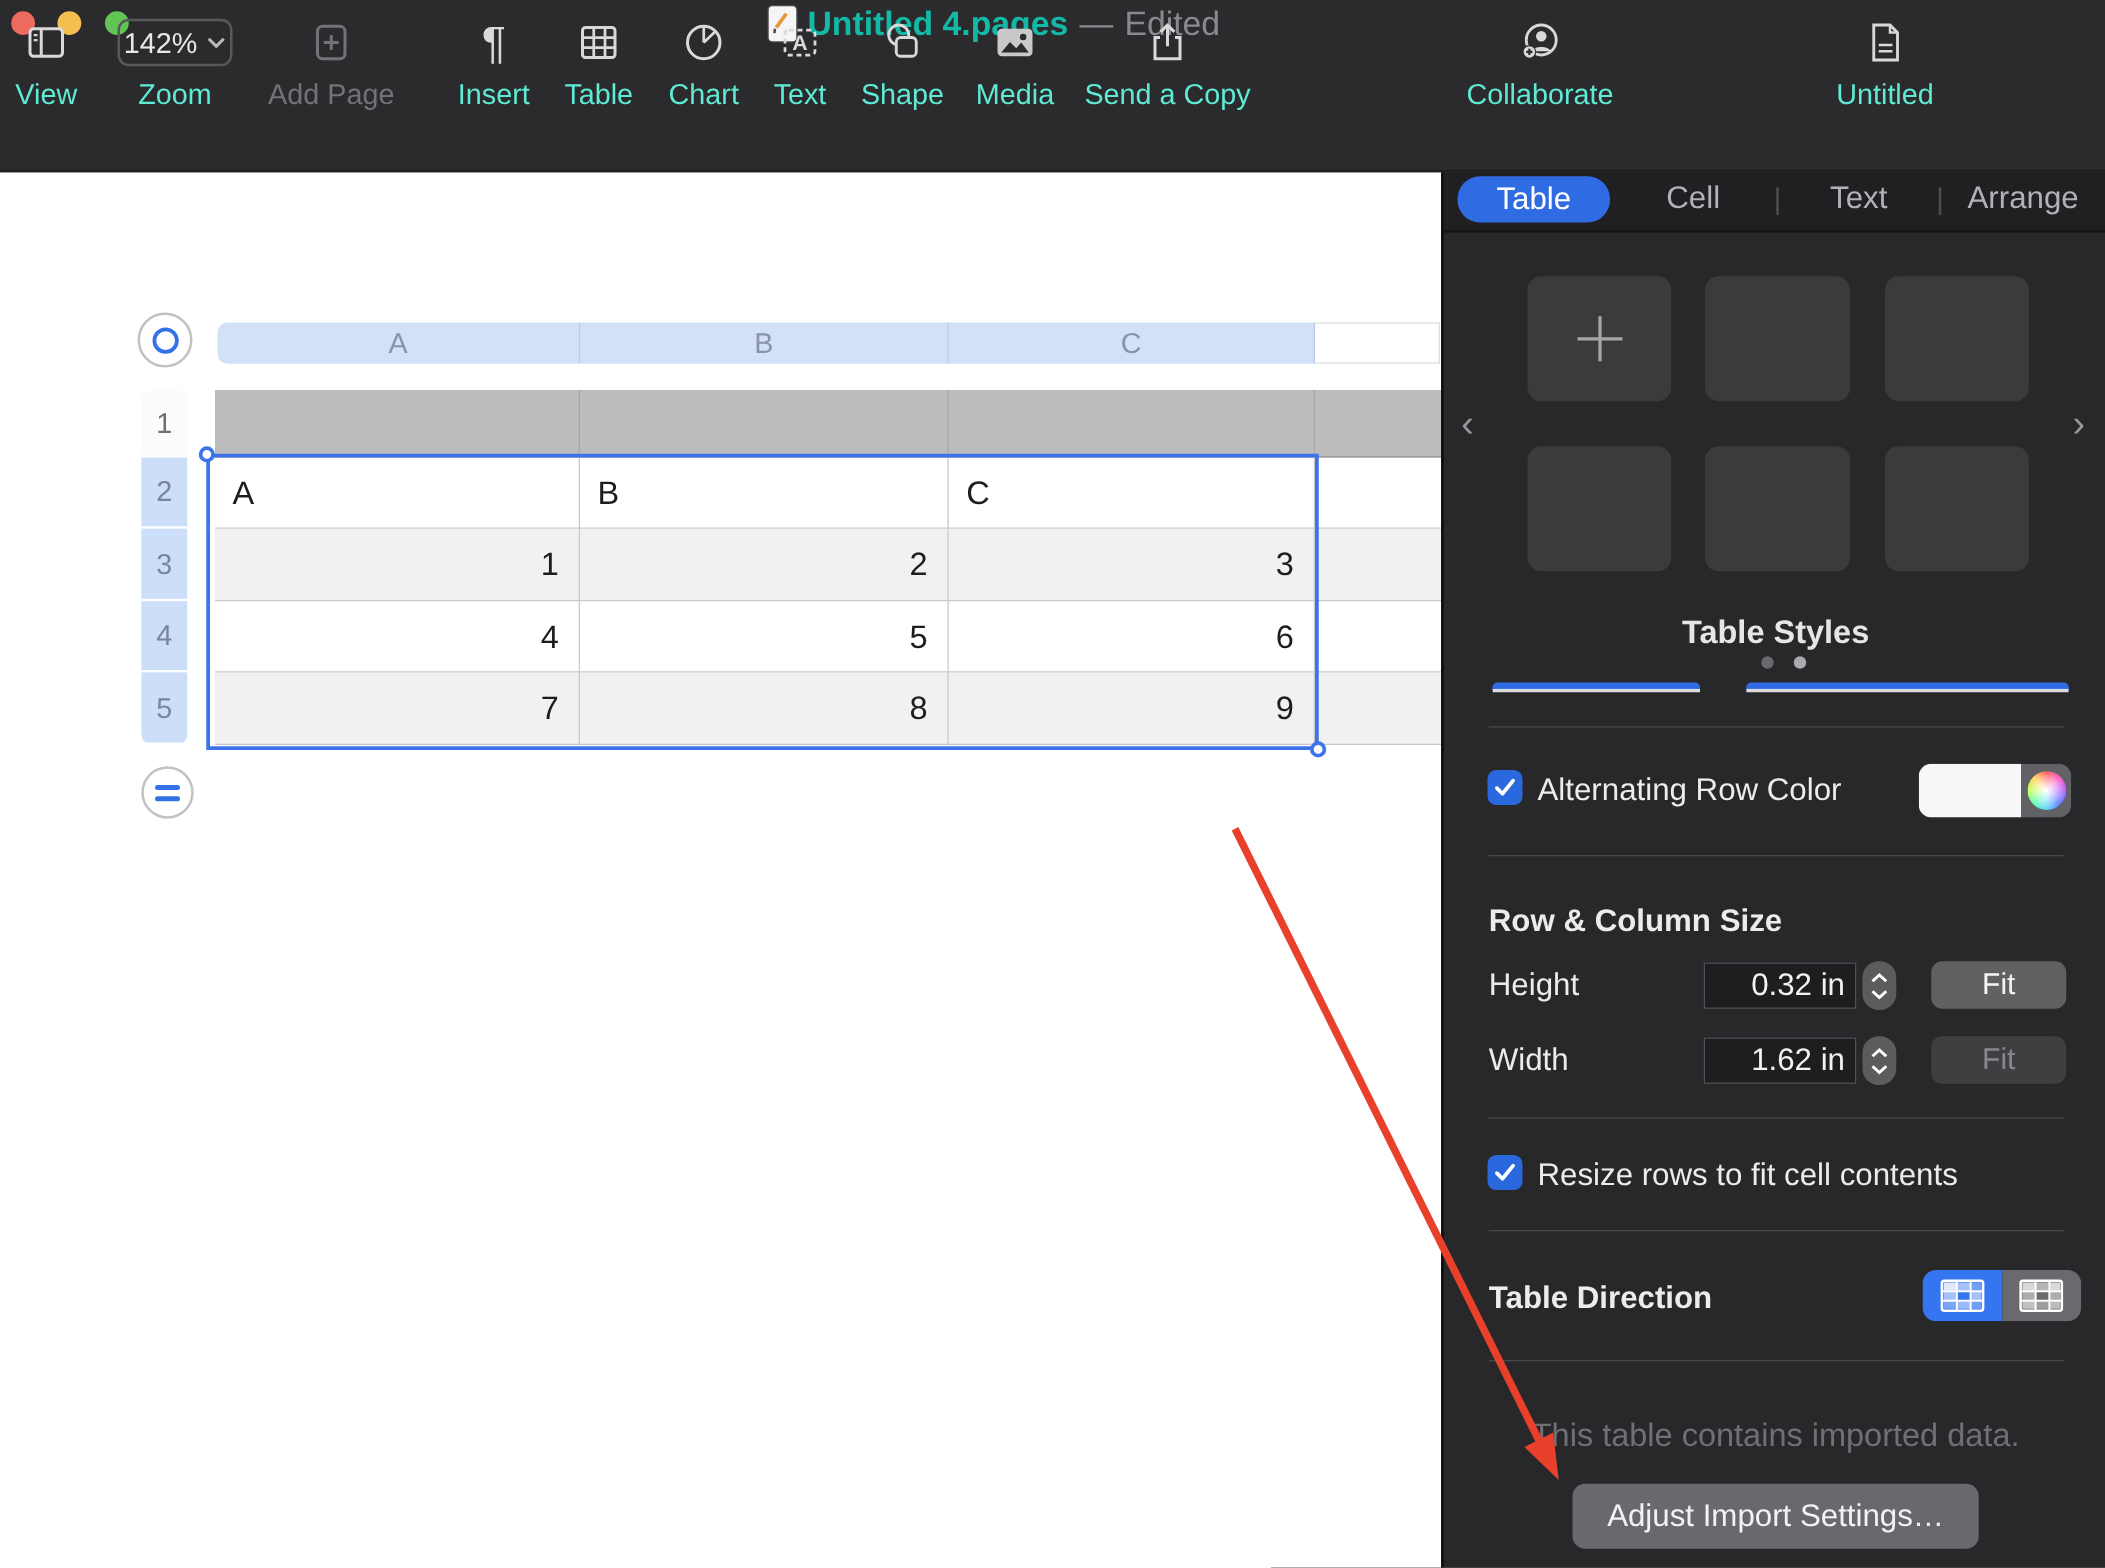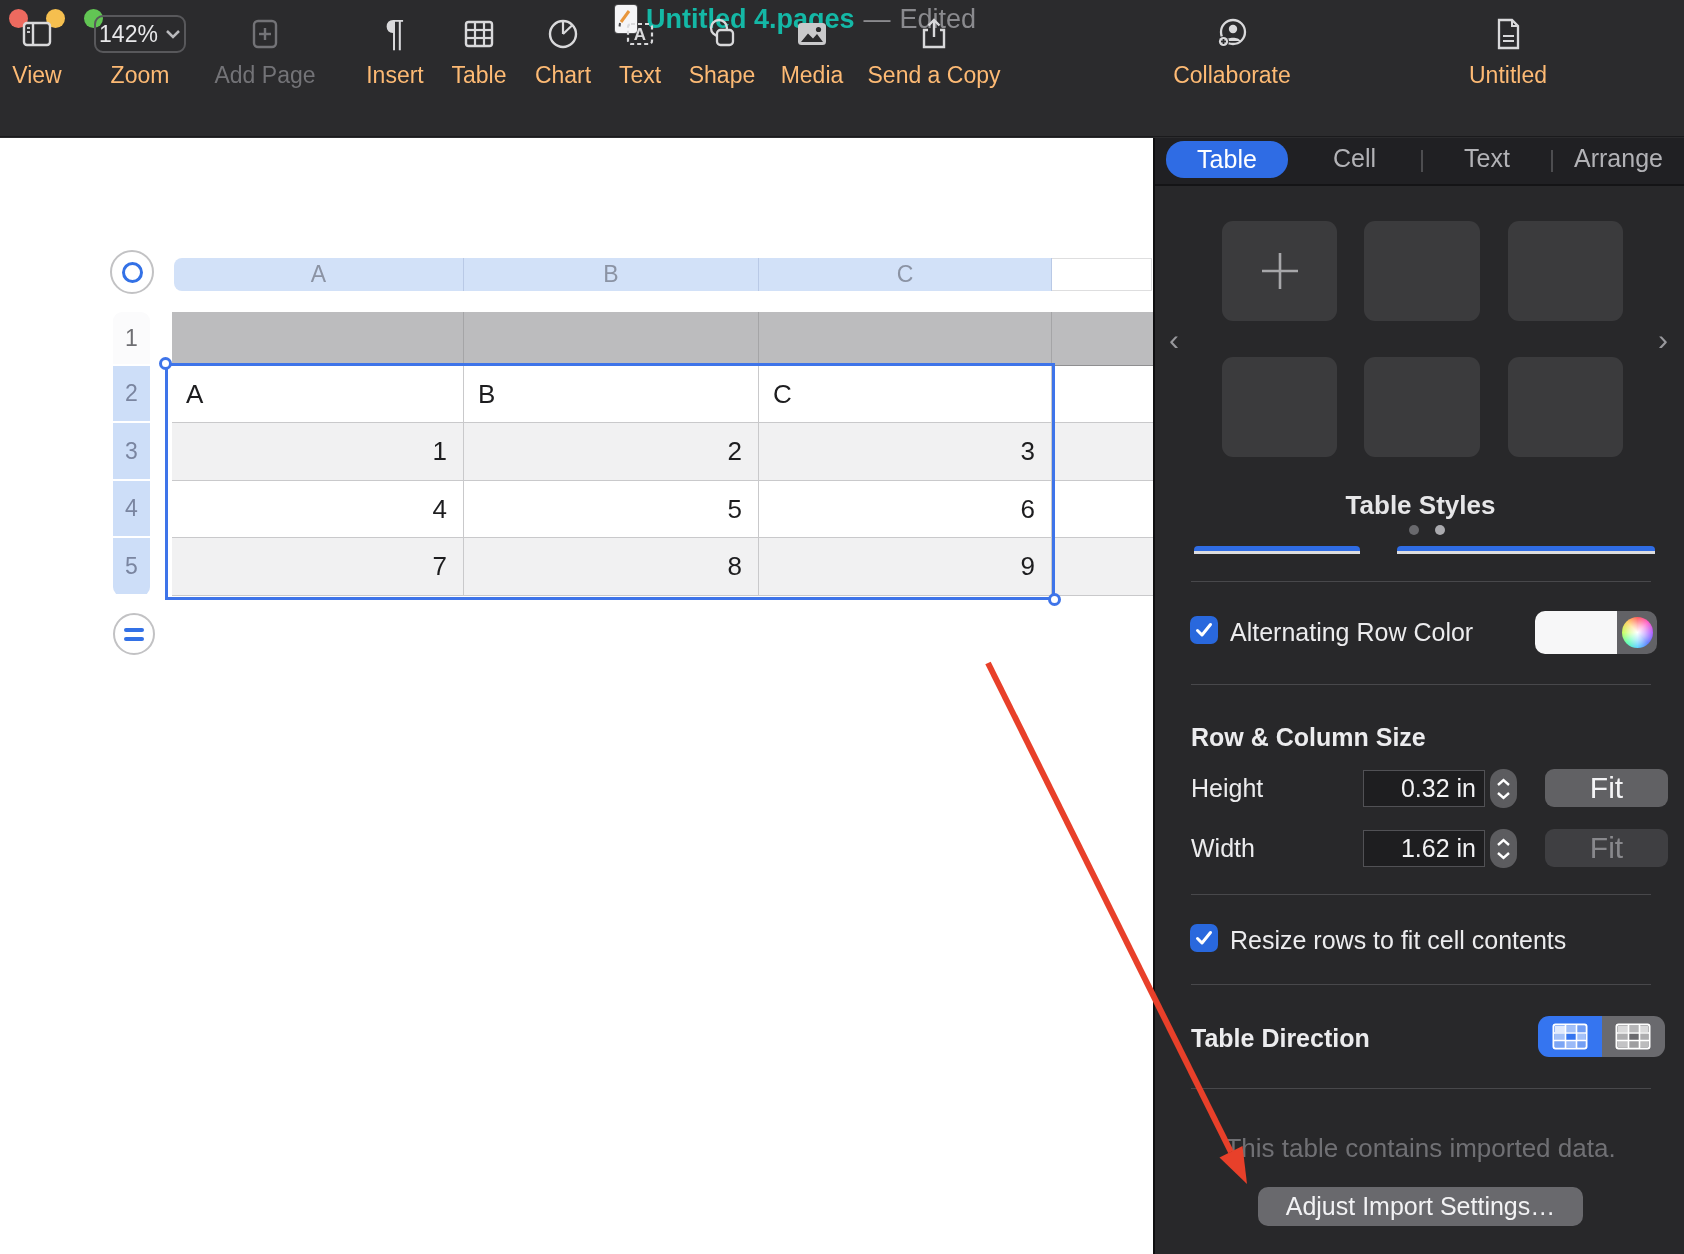--- a/index.html
+++ b/index.html
@@ -8,21 +8,21 @@
 
   
   #chrome { position:absolute; left:0; top:0; width:1684px; height:137px; background:#2b2b2d; border-bottom:1px solid #1a1a1c; }
   .tlight { position:absolute; top:9px; width:19px; height:19px; border-radius:50%; }
   #titlegroup { position:absolute; left:615px; top:4px; height:30px; display:flex; align-items:center; gap:9px; }
   .doc-ico { width:22px; height:28px; background:#f5f5f7; border-radius:3px; position:relative; box-shadow:0 0 0 1px #4a4a4c; }
   .title-main { font-size:27px; font-weight:bold; color:#14b8a6; }
   .title-dim { font-size:27px; color:#8a8a8e; }
   .titem { position:absolute; top:10px; width:170px; transform:translateX(-50%); display:flex; flex-direction:column; align-items:center; }
   .titem .ic { height:48px; display:flex; align-items:center; justify-content:center; position:relative; }
-  .titem .lb { margin-top:4px; font-size:23px; color:#fdba74; white-space:nowrap; }
+  .titem .lb { margin-top:4px; font-size:23px; color:#5eead4; white-space:nowrap; }
   .titem.dis .lb { color:#737377; }
   .zoompill { width:92px; height:38px; border:2px solid #58585b; border-radius:9px; display:flex; align-items:center; justify-content:center; gap:7px; color:#e8e8ea; font-size:23px; }
   .fmtpill { position:absolute; left:50%; top:-2px; transform:translateX(-50%); width:115px; height:46px; background:#424245; border-radius:11px; }
   svg.tico { display:block; }
 
   
   #canvas { position:absolute; left:0; top:138px; width:1153px; height:1116px; background:#ffffff; overflow:hidden; }
   #colheads { position:absolute; left:174px; top:120px; height:33px; display:flex; }
   .colhead { background:#d2e1f8; border-right:1px solid #b9c9e6; display:flex; align-items:center; justify-content:center; font-size:23px; color:#8b93a4; }
   .colhead.first { border-radius:8px 0 0 8px; }
@@ -53,35 +53,35 @@
   .thumb { position:absolute; background:#3b3b3d; border-radius:11px; display:flex; align-items:center; justify-content:center; }
   .caption { position:absolute; left:0; width:531px; text-align:center; font-size:26px; font-weight:600; color:#e6e6e8; }
   .dot { position:absolute; width:10px; height:10px; border-radius:50%; }
   .peek { position:absolute; height:8px; border-radius:4px 4px 0 0; background:#2f6ce4; border-bottom:3px solid #dcdcde; }
   .divider { position:absolute; left:36px; width:460px; height:1px; background:#48484b; }
   .checkbox { position:absolute; width:28px; height:28px; background:#2968dd; border-radius:7px; display:flex; align-items:center; justify-content:center; }
   .sidelabel { position:absolute; font-size:25px; color:#ececee; white-space:nowrap; }
   .sechead { font-weight:bold; }
   .numinput { position:absolute; width:122px; height:37px; background:#1e1e20; border:1px solid #515155; color:#f2f2f4; font-size:25px; display:flex; align-items:center; justify-content:flex-end; padding-right:8px; }
   .stepper { position:absolute; width:27px; height:39px; background:#5c5c5f; border-radius:13px; display:flex; flex-direction:column; align-items:center; justify-content:center; gap:4px; }
-  .fitbtn { position:absolute; width:123px; height:38px; border-radius:9px; font-size:30px; display:flex; align-items:center; justify-content:center;text-align:right; }
+  .fitbtn { position:absolute; width:108px; height:38px; border-radius:9px; font-size:24px; display:flex; align-items:center; justify-content:center;text-align:right; }
   .fit-on { background:#616164; color:#f4f4f6; }
   .fit-off { background:#3f3f42; color:#88888c; }
   .colorwell { position:absolute; left:380px; top:473px; width:122px; height:43px; border-radius:10px; overflow:hidden; display:flex; }
   .well-white { width:82px; background:#f7f7f8; }
   .well-gray { width:40px; background:#626266; display:flex; align-items:center; justify-content:center; }
   .wheel { width:31px; height:31px; border-radius:50%;
     background: radial-gradient(circle, #ffffff 0%, rgba(255,255,255,0.55) 35%, rgba(255,255,255,0) 70%),
       conic-gradient(#ff5d5d, #ff59c7, #b05dff, #5d7bff, #5dd2ff, #5dffb0, #c6ff5d, #ffd25d, #ff5d5d); }
   #seg { position:absolute; left:383px; top:878px; width:127px; height:41px; border-radius:11px; overflow:hidden; display:flex; }
   .seg-half { width:50%; display:flex; align-items:center; justify-content:center; }
   .seg-blue { background:#3575f0; }
   .seg-gray { background:#6a6a6e; }
   .note { position:absolute; left:0; width:531px; text-align:center; font-size:26px; color:#707074; }
-  #adjustbtn { position:absolute; left:103px; top:1049px; width:325px; height:39px; background:#69696d; border-radius:10px; color:#f2f2f4; font-size:25px; display:flex; align-items:center; justify-content:center; }
+  #adjustbtn { position:absolute; left:103px; top:1049px; width:325px; height:52px; background:#69696d; border-radius:10px; color:#f2f2f4; font-size:25px; display:flex; align-items:center; justify-content:center; }
   .chev { position:absolute; font-size:30px; color:#98989c; }
 
   #arrow-overlay { position:absolute; left:0; top:0; width:1684px; height:1254px; pointer-events:none; z-index:50; }
 </style>
 </head>
 <body>
 
 <div id="chrome">
   <div class="tlight" style="left:9px;  background:#ed6a5f;"></div>
   <div class="tlight" style="left:46px; background:#f5bf4f;"></div>

